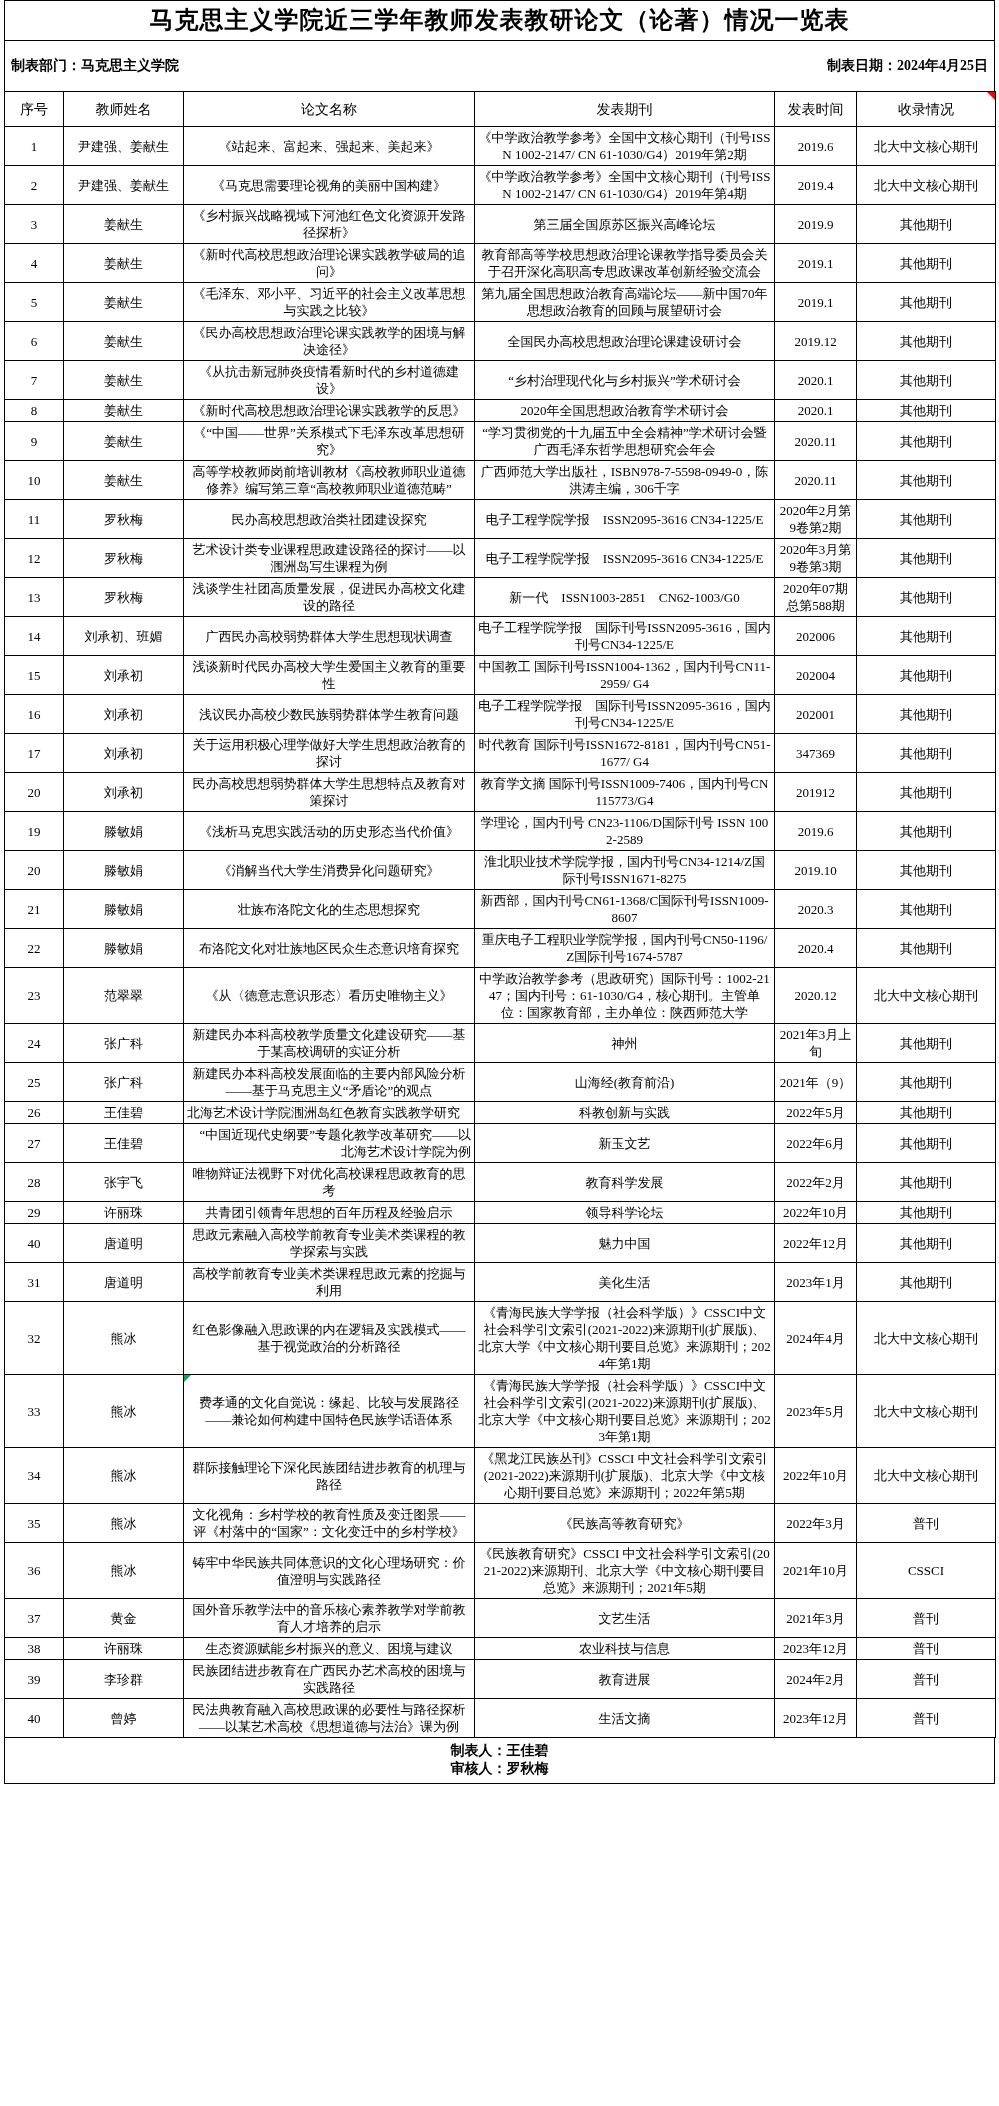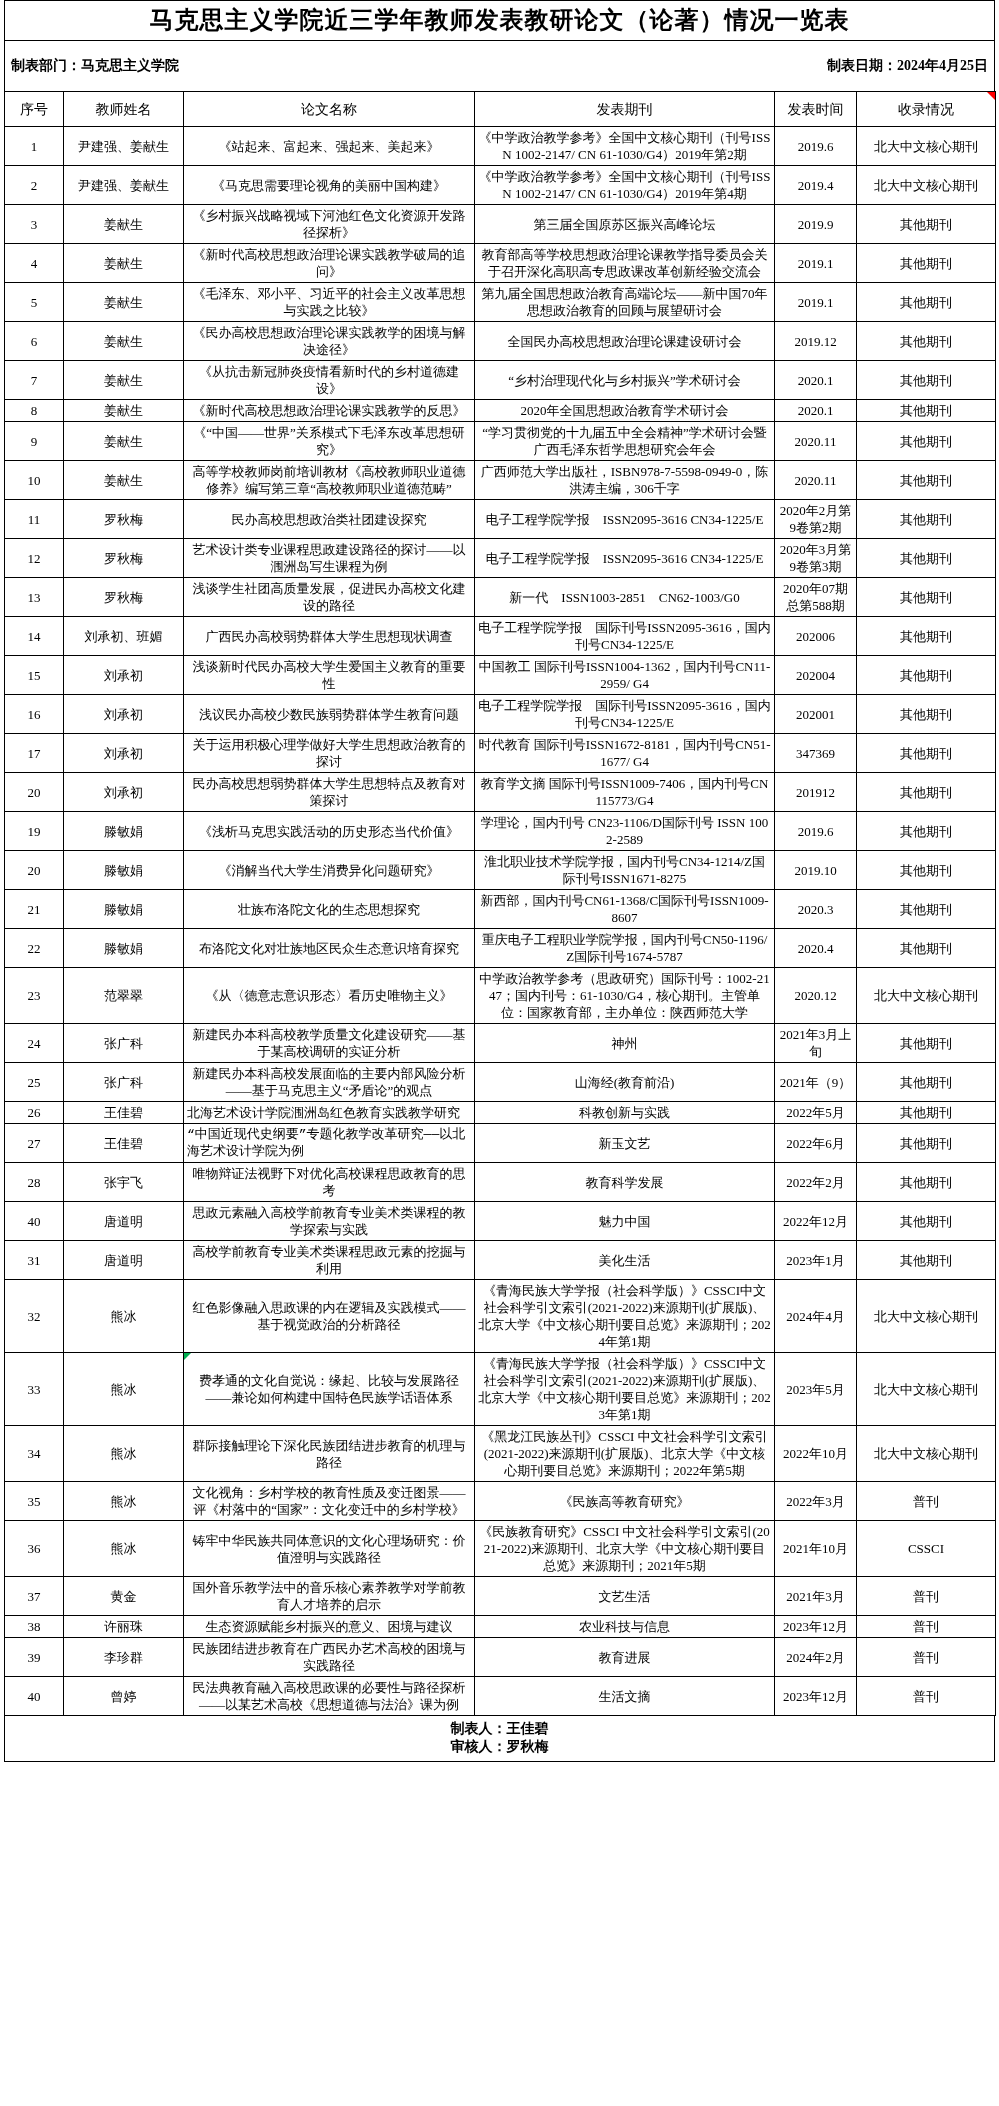--- a/index.html
+++ b/index.html
@@ -342,35 +342,43 @@
           <td class="c-teacher">王佳碧</td>
           <td class="c-title" style="text-align: left;">北海艺术设计学院涠洲岛红色教育实践教学研究</td>
           <td class="c-journal">科教创新与实践</td>
           <td class="c-time">2022年5月</td>
           <td class="c-status">其他期刊</td>
         </tr>
 
         <tr>
           <td class="c-no">27</td>
           <td class="c-teacher">王佳碧</td>
-          <td class="c-title" style="text-align: left; font-family: Liberation Mono, monospace;">“中国近现代史纲要”专题化教学改革研究——以北海艺术设计学院为例</td>
+          <td class="c-title" style="text-align: right;">“中国近现代史纲要”专题化教学改革研究——以北海艺术设计学院为例</td>
           <td class="c-journal">新玉文艺</td>
           <td class="c-time">2022年6月</td>
           <td class="c-status">其他期刊</td>
         </tr>
 
         <tr>
           <td class="c-no">28</td>
           <td class="c-teacher">张宇飞</td>
           <td class="c-title">唯物辩证法视野下对优化高校课程思政教育的思考</td>
           <td class="c-journal">教育科学发展</td>
           <td class="c-time">2022年2月</td>
           <td class="c-status">其他期刊</td>
         </tr>
 
+        <tr>
+          <td class="c-no">29</td>
+          <td class="c-teacher">许丽珠</td>
+          <td class="c-title">共青团引领青年思想的百年历程及经验启示</td>
+          <td class="c-journal">领导科学论坛</td>
+          <td class="c-time">2022年10月</td>
+          <td class="c-status">其他期刊</td>
+        </tr>
 
         <tr>
           <td class="c-no">40</td>
           <td class="c-teacher">唐道明</td>
           <td class="c-title">思政元素融入高校学前教育专业美术类课程的教学探索与实践</td>
           <td class="c-journal">魅力中国</td>
           <td class="c-time">2022年12月</td>
           <td class="c-status">其他期刊</td>
         </tr>
 

